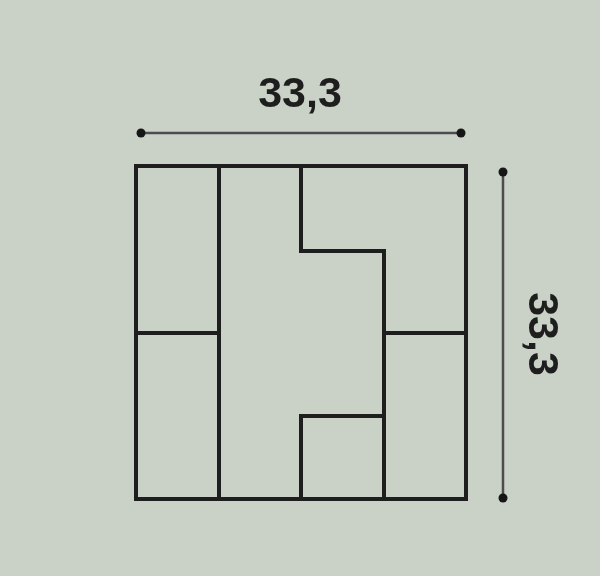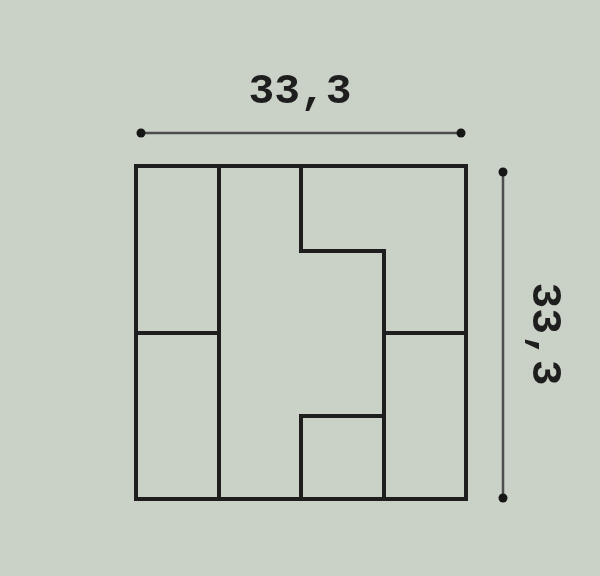--- a/index.html
+++ b/index.html
@@ -18,21 +18,20 @@
     height: 576px;
     background: var(--background);
     font-family: "Liberation Sans", "DejaVu Sans", sans-serif;
     overflow: hidden;
   }
   .stage {
     position: relative;
     width: 524px;
     height: 576px;
     background: var(--background);
-    font-family: Liberation Mono, monospace;
   }
   .drawing-svg {
     position: absolute;
     left: 0;
     top: 0;
   }
   .tile-line {
     stroke: var(--tile-outline);
     stroke-width: 4;
     stroke-linecap: square;

